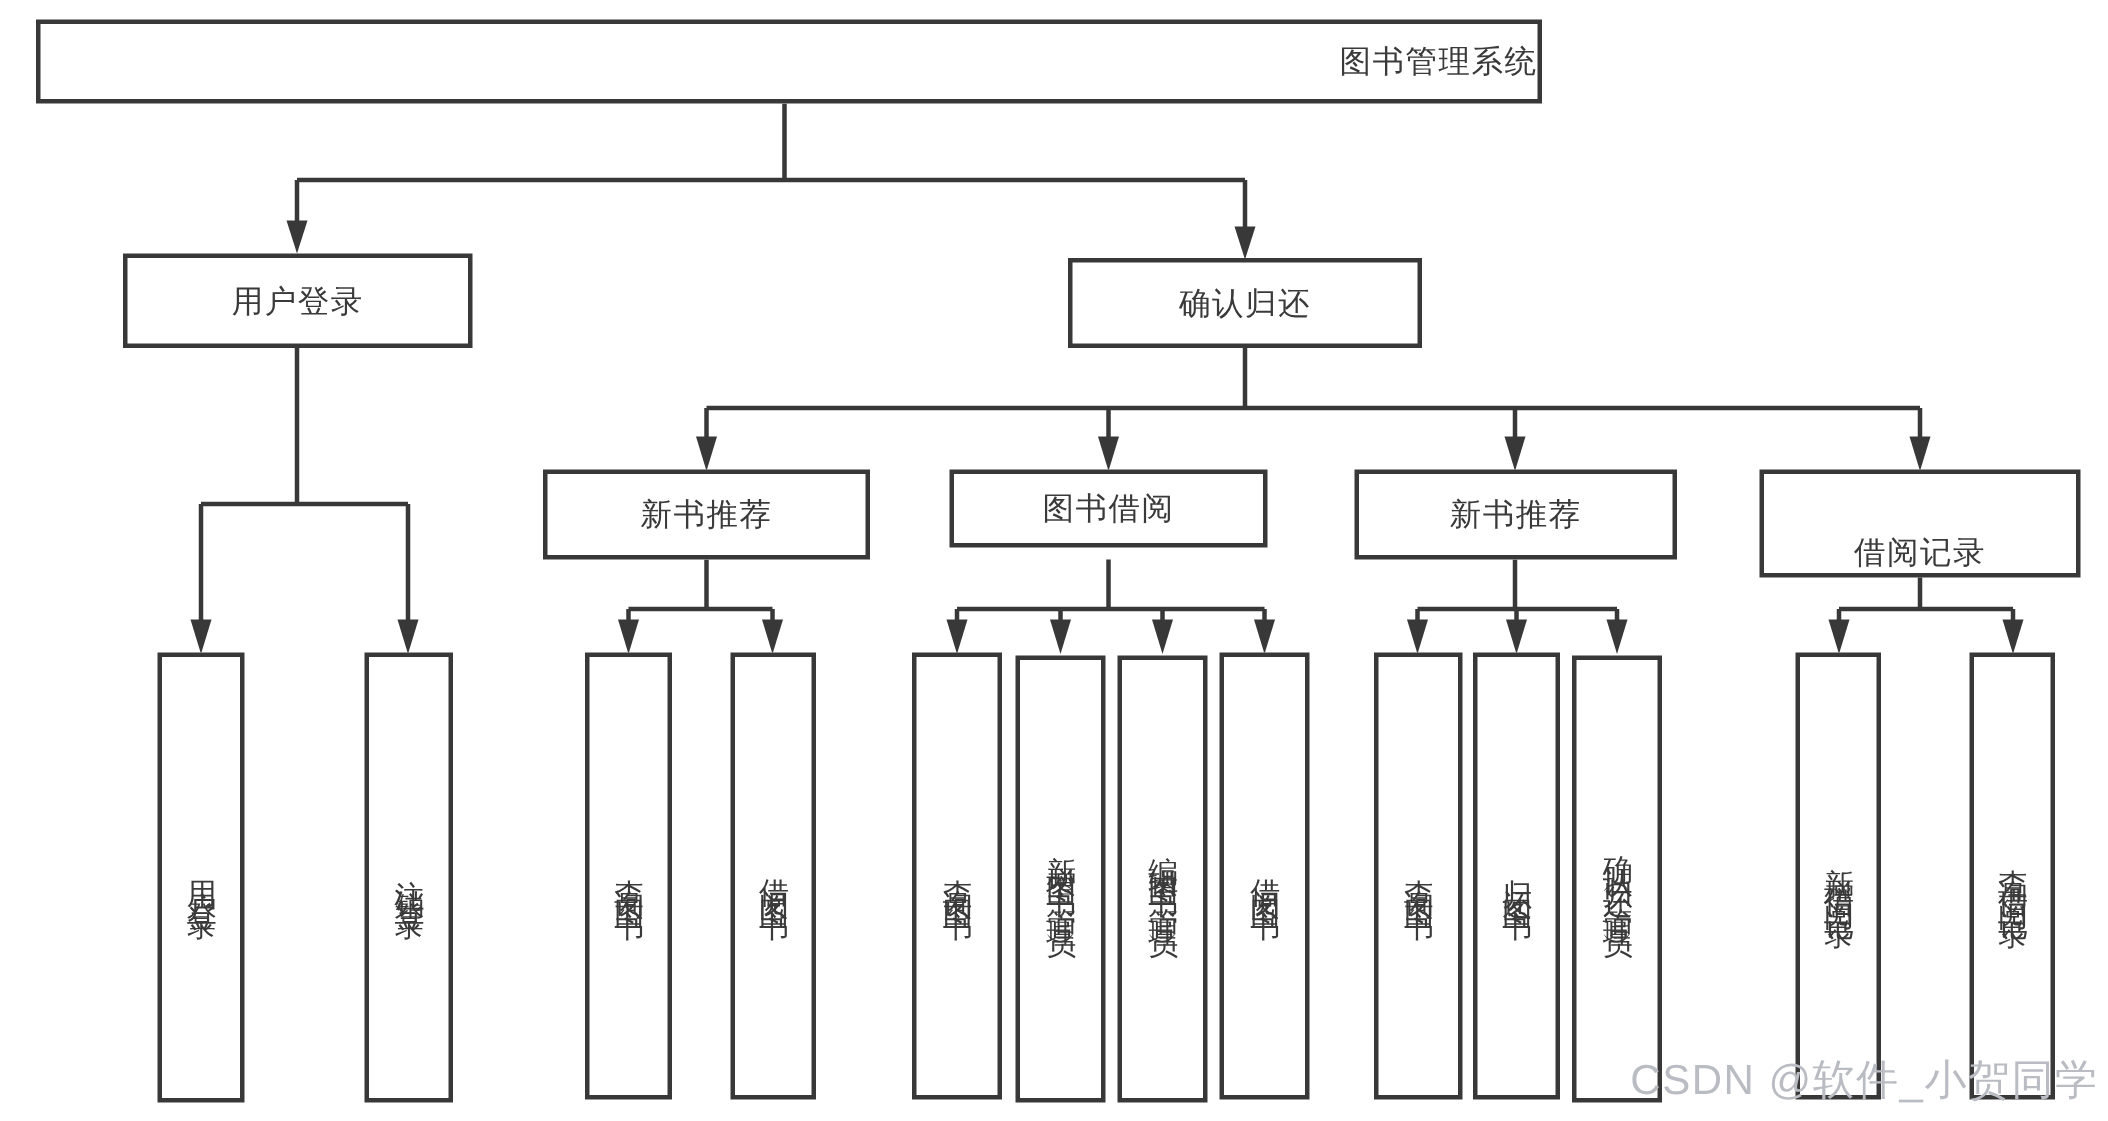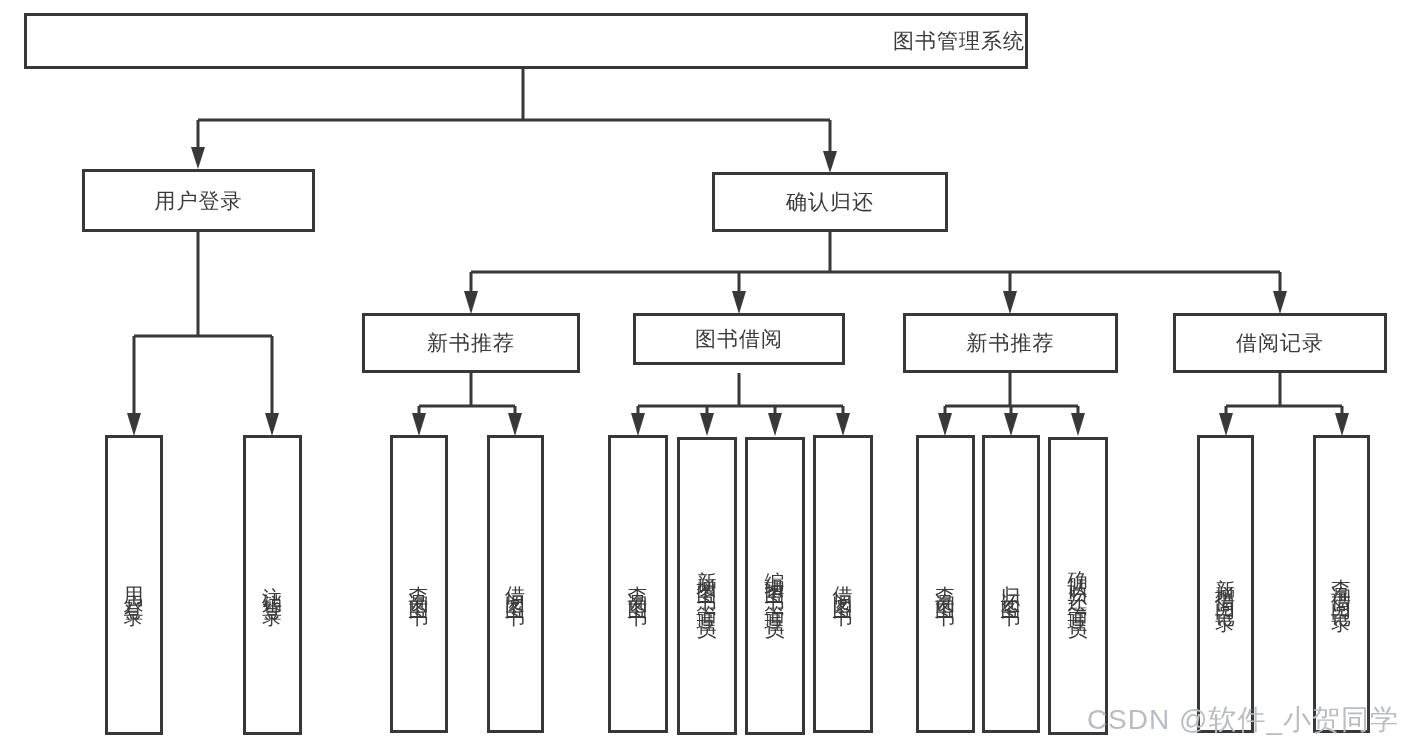--- a/index.html
+++ b/index.html
@@ -108,21 +108,21 @@
 
   <div class="node" style="left:362px; top:313px; width:218px; height:60px;">
     <span>新书推荐</span>
   </div>
   <div class="node" style="left:633px; top:313px; width:212px; height:52px;">
     <span>图书借阅</span>
   </div>
   <div class="node" style="left:903px; top:313px; width:215px; height:60px;">
     <span>新书推荐</span>
   </div>
-  <div class="node" style="left:1173px; top:313px; width:214px; height:60px;">
+  <div class="node" style="left:1173px; top:313px; width:214px; height:72px;align-items:flex-end;">
     <span>借阅记录</span>
   </div>
 
   <div class="node leaf" style="left:105px; top:435px; width:58px; height:300px;">
     <span>用户登录</span>
   </div>
   <div class="node leaf" style="left:243px; top:435px; width:59px; height:300px;">
     <span>注销登录</span>
   </div>
 

